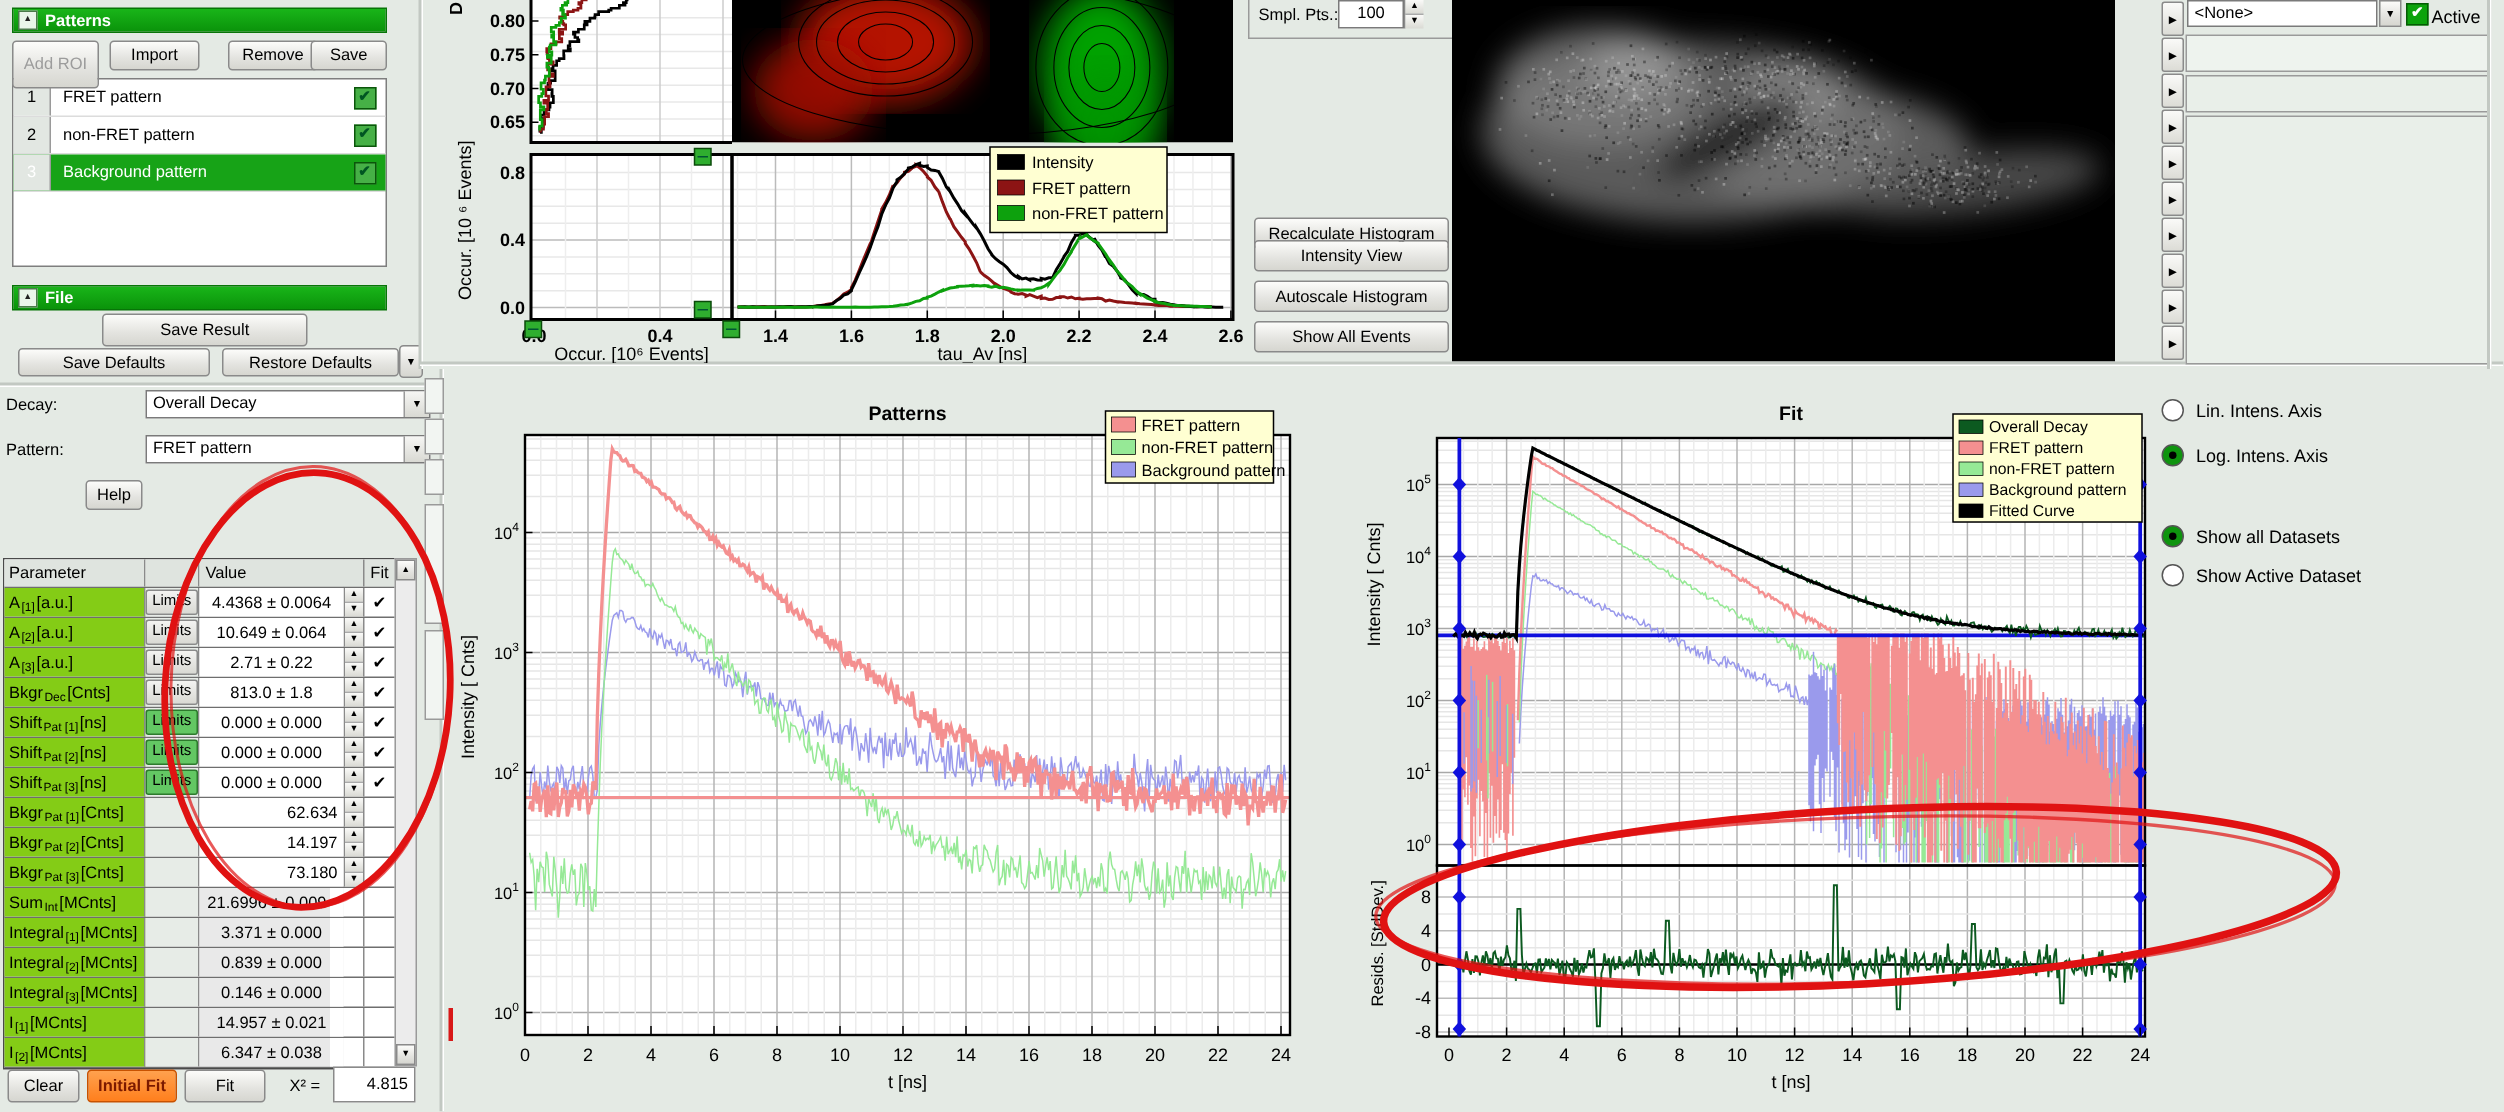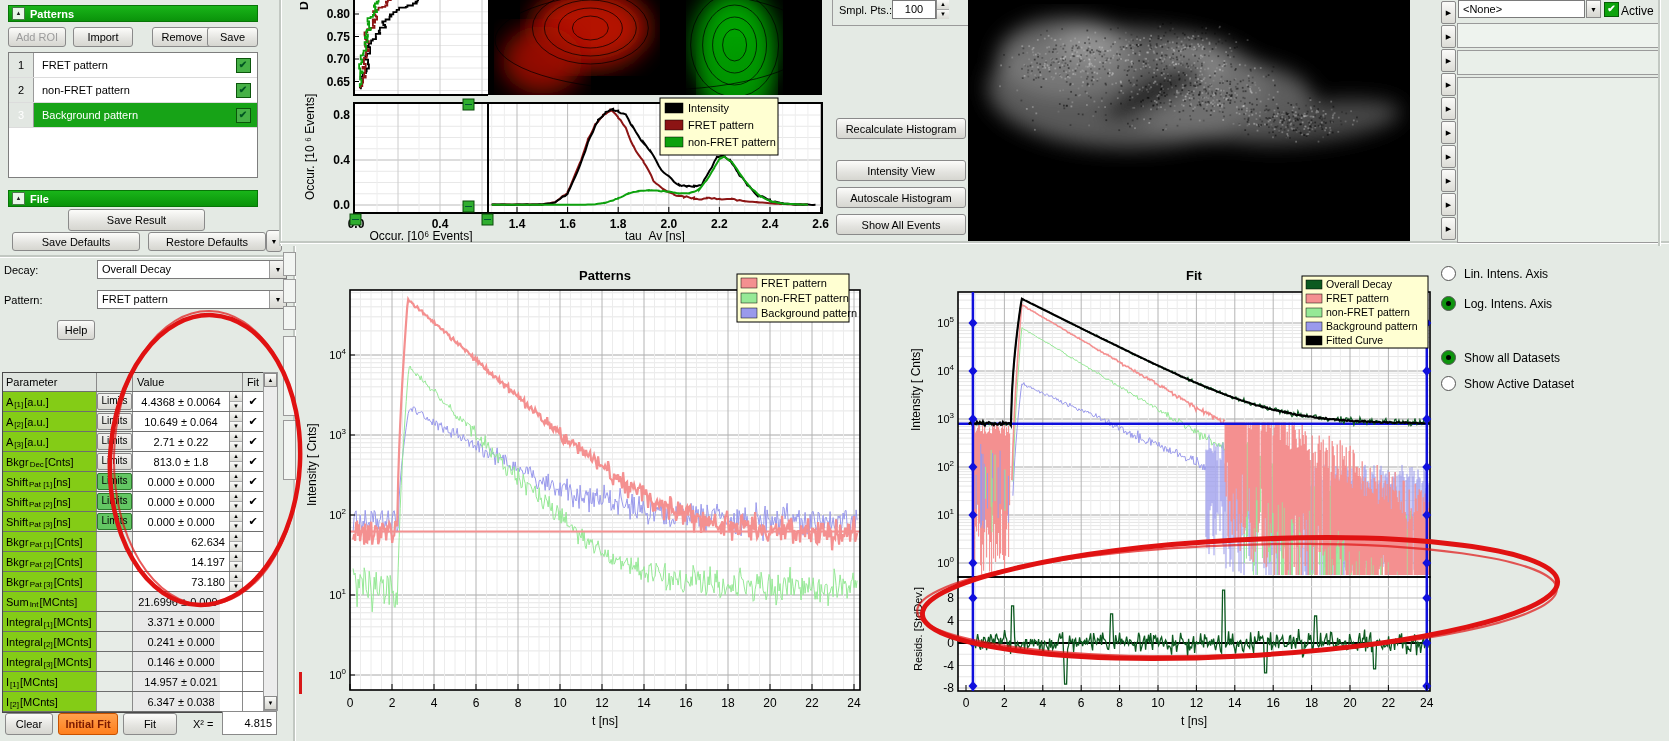--- a/index.html
+++ b/index.html
@@ -273,21 +273,21 @@
         <span>3.371 ± 0.000</span>
         <span class="ro-strip"></span>
       </div>
       <div class="pspincol"></div>
       <div class="pfit"></div>
     </div>
     <div class="prow">
       <div class="pname">Integral<span class="sub">[2]</span> [MCnts]</div>
       <div class="plimcol"></div>
       <div class="pval ro" style="position:relative">
-        <span>0.241 ± 0.000</span>
+        <span>0.839 ± 0.000</span>
         <span class="ro-strip"></span>
       </div>
       <div class="pspincol"></div>
       <div class="pfit"></div>
     </div>
     <div class="prow">
       <div class="pname">Integral<span class="sub">[3]</span> [MCnts]</div>
       <div class="plimcol"></div>
       <div class="pval ro" style="position:relative">
         <span>0.146 ± 0.000</span>
@@ -2192,25 +2192,25 @@
 
 <div id="view-options"></div>
 
 <svg id="anno-svg" class="abs" style="left:0;top:0;pointer-events:none" width="1669" height="741">
     <ellipse cx="205" cy="460" rx="95" ry="145" fill="none" stroke="#e01212" stroke-width="4.5" transform="rotate(3 205 460)"></ellipse>
     <ellipse cx="207" cy="458" rx="93" ry="147" fill="none" stroke="#e01212" stroke-width="2" opacity="0.7" transform="rotate(1 207 458)"></ellipse>
     <ellipse cx="1240" cy="598" rx="318" ry="58" fill="none" stroke="#e01212" stroke-width="5" transform="rotate(-3 1240 598)"></ellipse>
     <ellipse cx="1237" cy="600" rx="320" ry="55" fill="none" stroke="#e01212" stroke-width="2.2" opacity="0.7" transform="rotate(-2 1237 600)"></ellipse>
   </svg>
 
-<div class="btn disabled" style="left: 8px; top: 27px; width: 58px; height: 20px; position: absolute;">Add ROI</div>
+<div class="btn disabled" style="left: 8px; top: 27px; width: 58px; height: 32px; position: absolute;">Add ROI</div>
 <div class="btn" style="left: 73px; top: 27px; width: 60px; height: 20px; position: absolute;">Import</div>
 <div class="btn" style="left: 140px; top: 27px; width: 60px; height: 20px; position: absolute; margin-left: 12px;">Remove</div>
 <div class="btn" style="left: 207px; top: 27px; width: 51px; height: 20px; position: absolute;">Save</div>
-<div class="btn" style="left: 836px; top: 118px; width: 130px; height: 21px; position: absolute;">Recalculate Histogram</div>
+<div class="btn" style="left: 836px; top: 145px; width: 130px; height: 21px; position: absolute;">Recalculate Histogram</div>
 <div class="btn" style="left: 836px; top: 160px; width: 130px; height: 21px; position: absolute;">Intensity View</div>
 <div class="btn" style="left: 836px; top: 187px; width: 130px; height: 21px; position: absolute;">Autoscale Histogram</div>
 <div class="btn" style="left: 836px; top: 214px; width: 130px; height: 21px; position: absolute;">Show All Events</div>
 <div class="arrbtn" style="left: 1441px; top: 1px; position: absolute;">▶</div>
 <div class="arrbtn" style="left: 1441px; top: 25px; position: absolute;">▶</div>
 <div class="arrbtn" style="left: 1441px; top: 49px; position: absolute;">▶</div>
 <div class="arrbtn" style="left: 1441px; top: 73px; position: absolute;">▶</div>
 <div class="arrbtn" style="left: 1441px; top: 97px; position: absolute;">▶</div>
 <div class="arrbtn" style="left: 1441px; top: 121px; position: absolute;">▶</div>
 <div class="arrbtn" style="left: 1441px; top: 145px; position: absolute;">▶</div>

